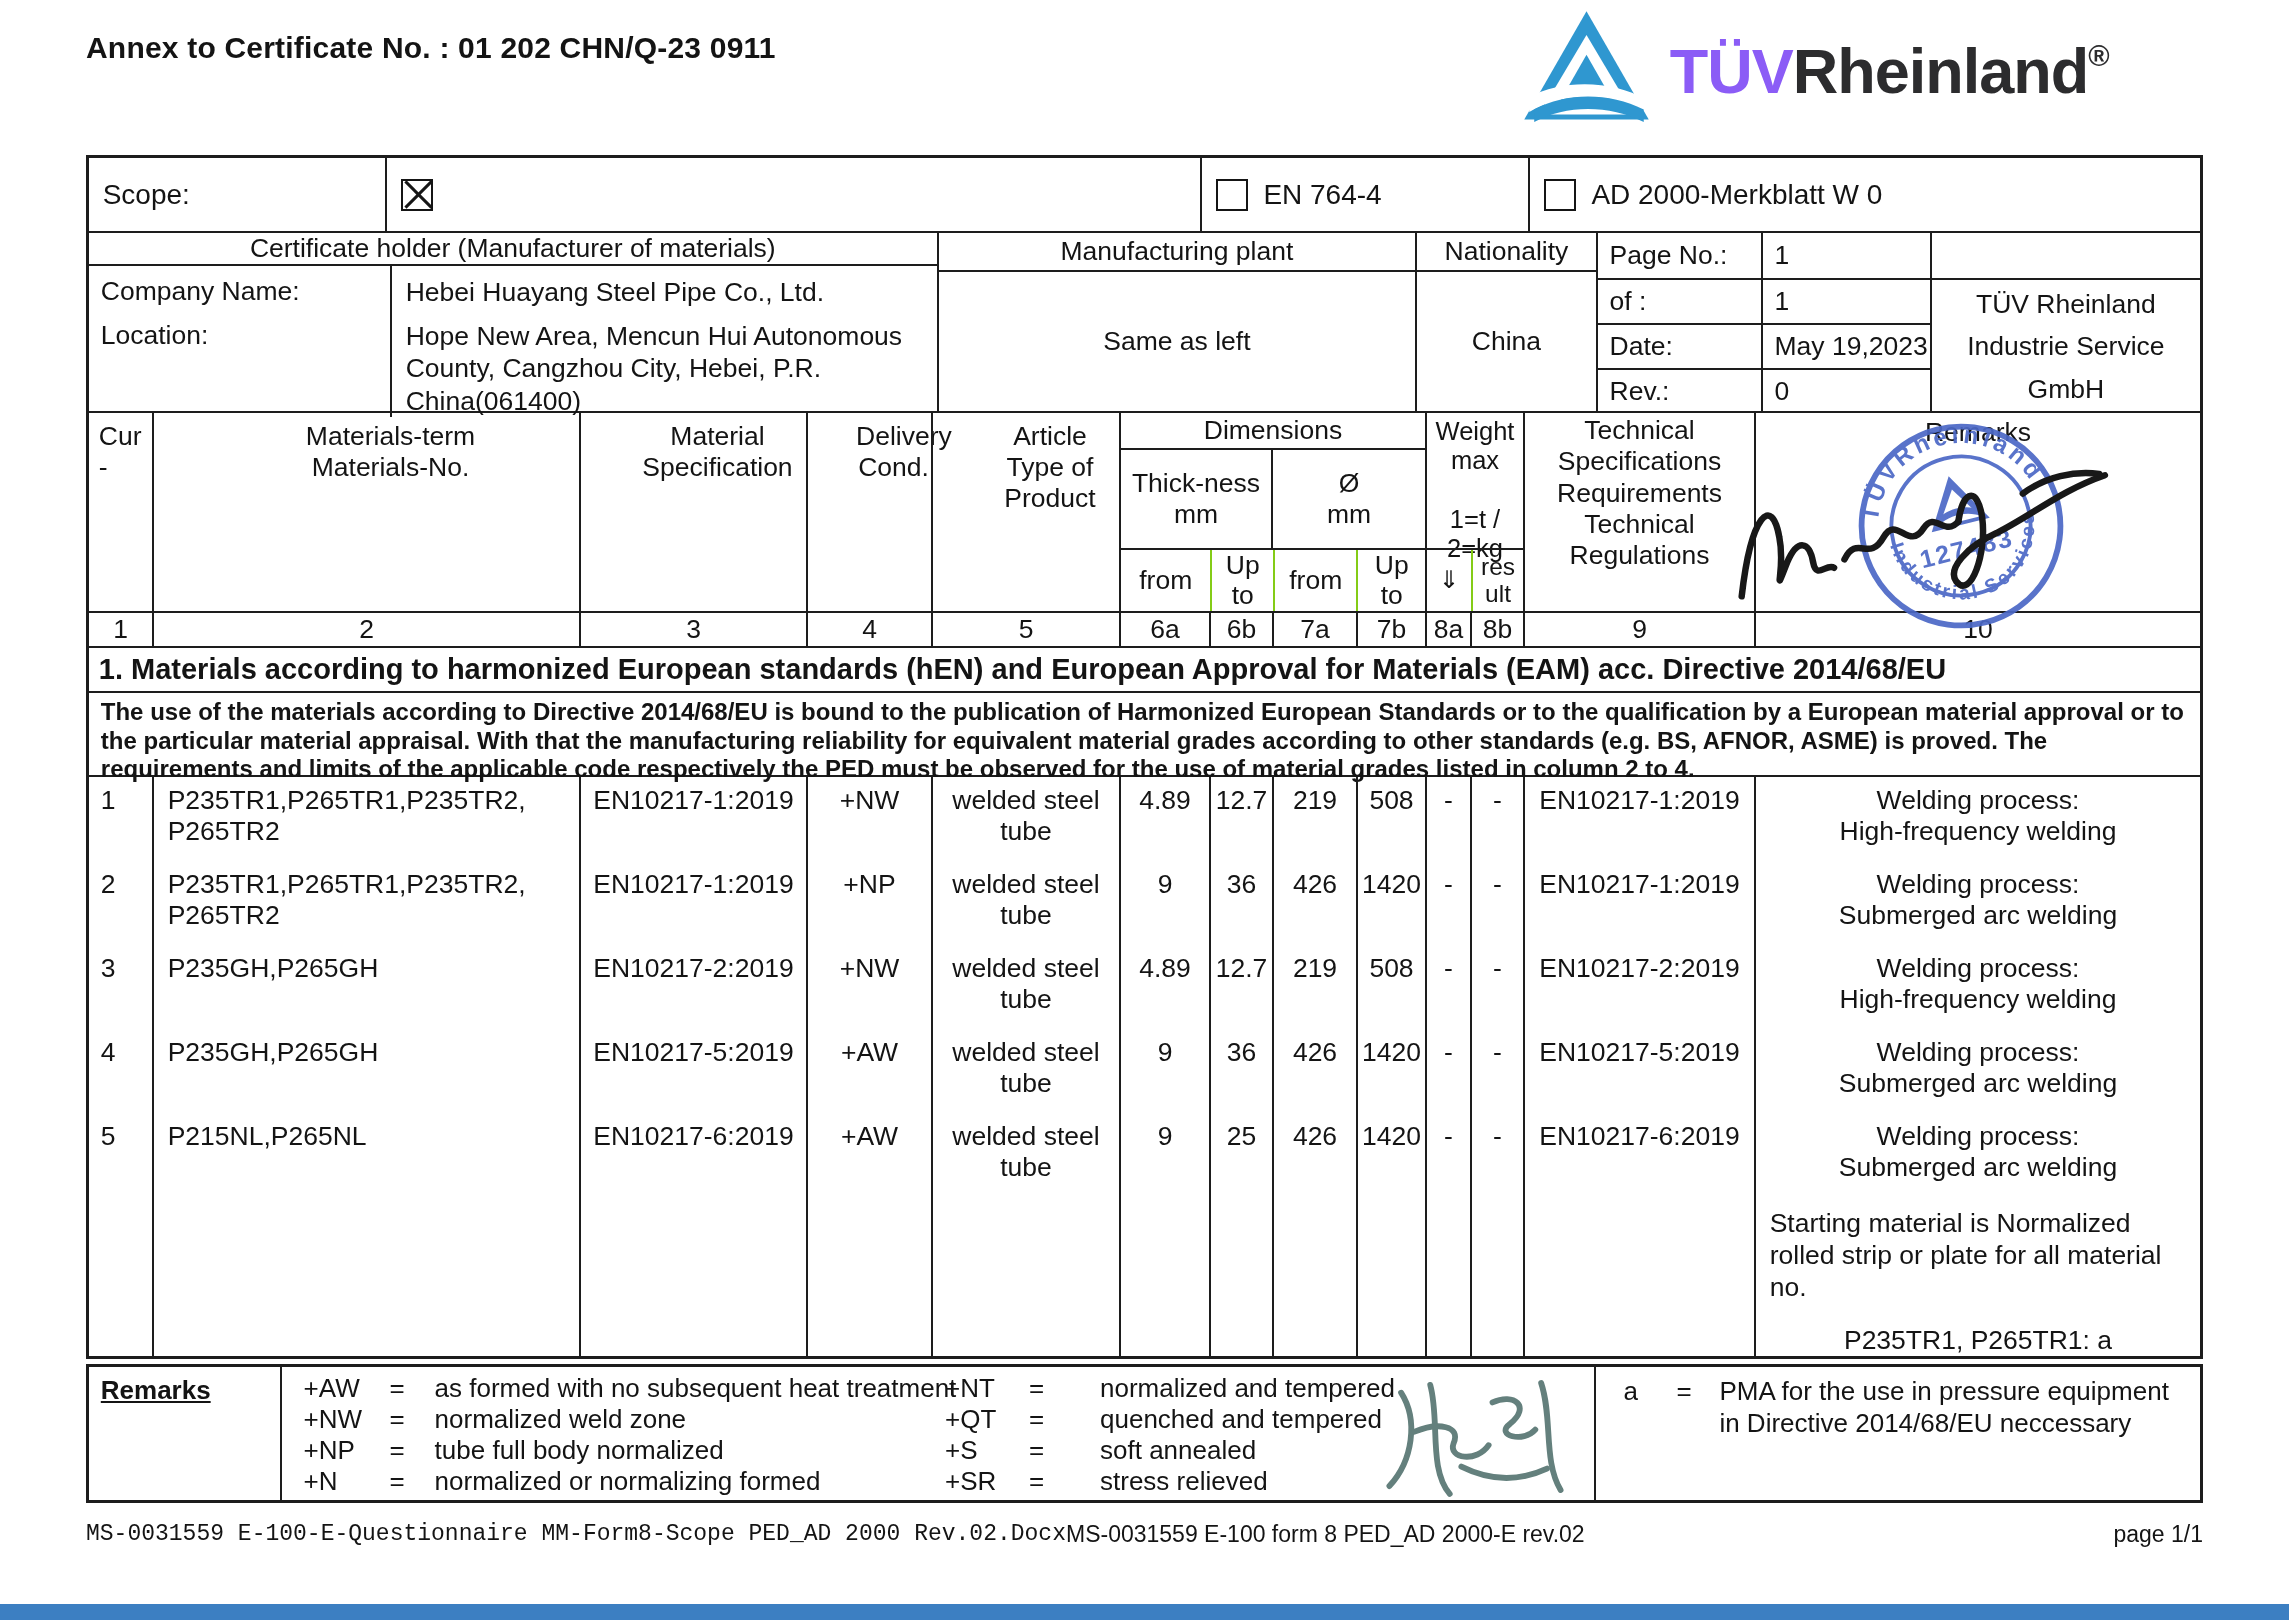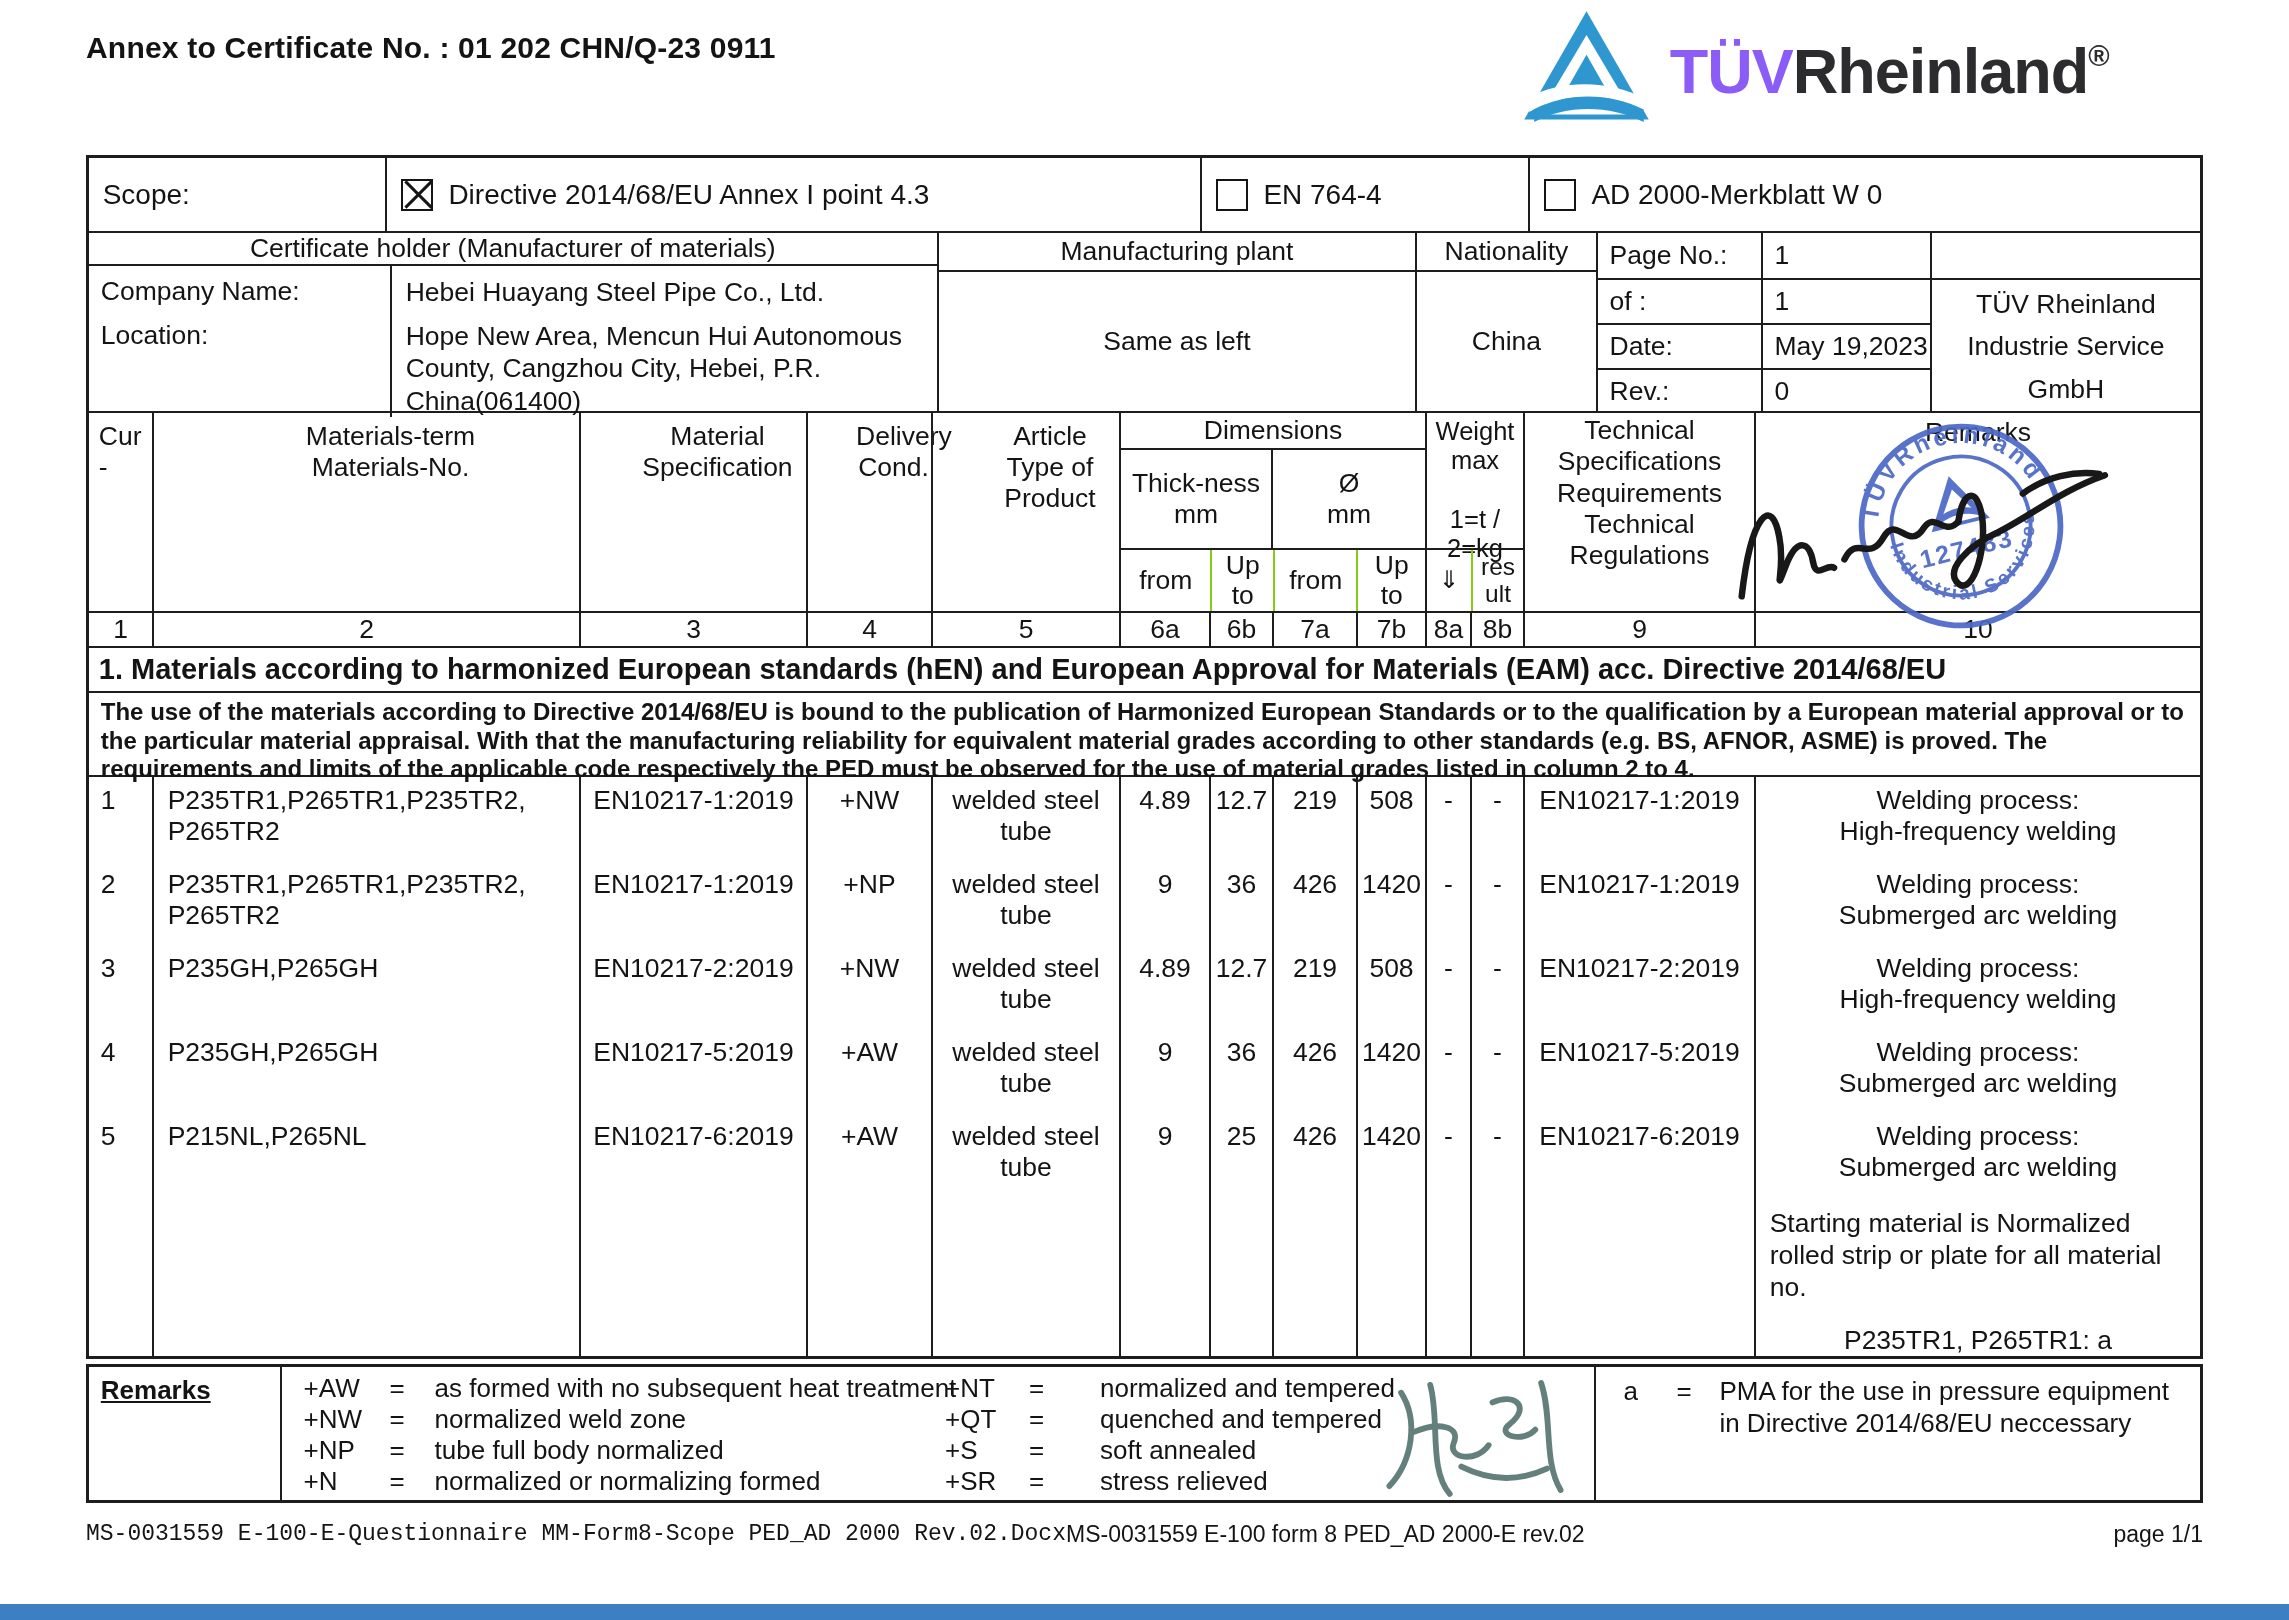--- a/index.html
+++ b/index.html
@@ -144,21 +144,20 @@
   </div>
 
   <div class="tbl">
 
     <div class="row row-scope">
       <div class="c cell" style="width:296px;">
           <span>Scope:</span>
         </div>
       <div class="c cell" style="width:815px;">
         <span class="cb checked"></span>
-        <span>Directive 2014/68/EU Annex I point 4.3</span>
       </div>
       <div class="c cell" style="width:328px;">
         <span class="cb"></span>
         <span>EN 764-4</span>
       </div>
       <div class="c cell" style="flex:1;">
         <span class="cb"></span>
         <span>AD 2000-Merkblatt W 0</span>
       </div>
     </div>

